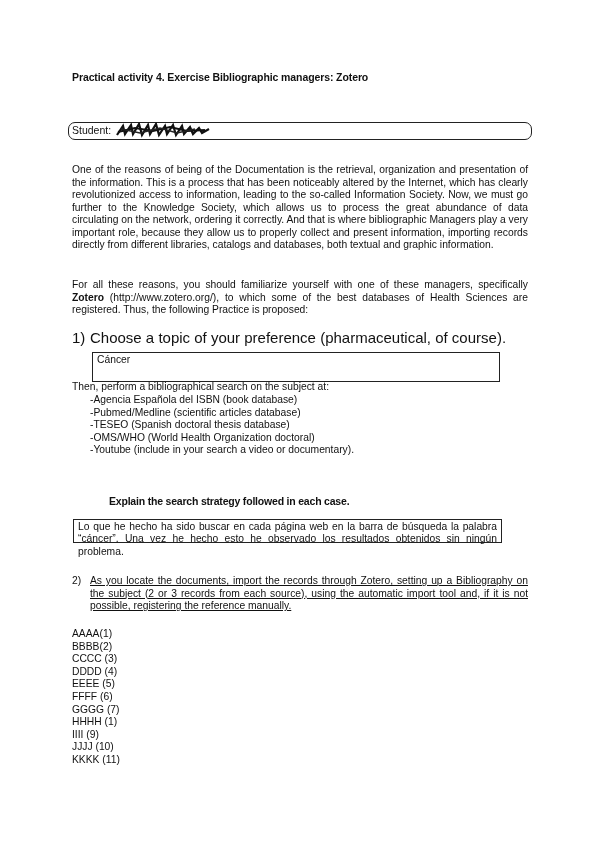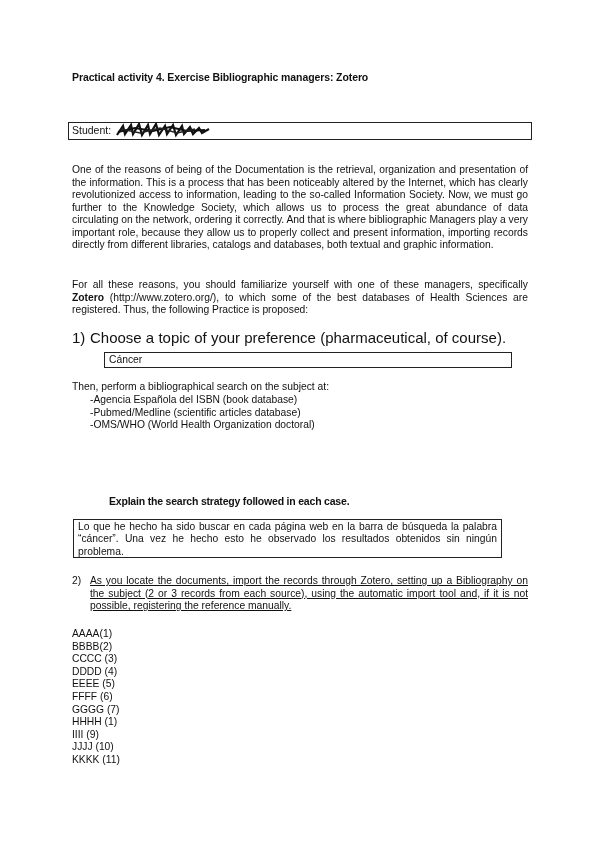--- a/index.html
+++ b/index.html
@@ -1,34 +1,34 @@
 <!DOCTYPE html>
 <html><head>
 <meta charset="utf-8">
 <style>
   html, body { margin: 0; padding: 0; background: #ffffff; }
   body { width: 600px; height: 848px; position: relative; overflow: hidden;
          font-family: "Liberation Sans", sans-serif; color: #111; }
   .abs { position: absolute; }
   .title { left: 72px; top: 71px; font-size: 10.5px; font-weight: bold; letter-spacing: -0.1px; }
   .box { border: 1.5px solid #222; box-sizing: border-box; }
-  .student-box { left: 68px; top: 122px; width: 464px; height: 18px; font-size: 10.5px; padding: 1px 3px; }
+  .student-box { left: 68px; top: 122px; width: 464px; height: 18px; font-size: 10.5px; padding: 1px 3px; border-radius: 7px; }
   .student-label { position: relative; top: 0px; }
   .scribble { position: absolute; left: 46px; top: -1px; width: 96px; height: 16px; }
   .para { left: 72px; width: 456px; font-size: 10.3px; line-height: 12.5px; text-align: justify; }
   .p1 { top: 164px; }
   .p2 { top: 279px; }
   .item1 { left: 72px; top: 329px; font-size: 15px; }
   .item1 .num { display: inline-block; width: 18px; }
-  .cancer-box { left: 104px; top: 352px; width: 408px; height: 16px; font-size: 10.3px; padding: 1px 4px; }
+  .cancer-box { left: 92px; top: 352px; width: 408px; height: 30px; font-size: 10.3px; padding: 1px 4px; }
   .then { left: 72px; top: 381px; font-size: 10.3px; line-height: 12.6px; }
   .sources { left: 90px; top: 394px; width: 438px; font-size: 10.3px; line-height: 12.6px; text-align: justify; }
   .src { display: block; }
   .explain { left: 74px; top: 495px; font-size: 10.5px; font-weight: bold; letter-spacing: -0.2px; padding-left: 35px; }
-  .answer-box { left: 73px; top: 519px; width: 429px; height: 39px; font-size: 10.3px; line-height: 12.3px;
+  .answer-box { left: 73px; top: 519px; width: 429px; height: 24px; font-size: 10.3px; line-height: 12.3px;
                 padding: 1px 4px; text-align: justify; }
   .item2 { left: 72px; top: 575px; width: 456px; font-size: 10.3px; line-height: 12.5px; }
   .item2 .num { position: absolute; left: 0; top: 0; }
   .item2 .txt { display: block; margin-left: 18px; text-align: justify; text-decoration: underline; }
   .refs { left: 72px; top: 628px; font-size: 10.3px; line-height: 12.6px; }
   .ref { display: block; }
 </style>
 </head>
 <body>
 
@@ -51,21 +51,23 @@
   <span class="num">1)</span><span>Choose a topic of your preference (pharmaceutical, of course).</span>
 </div>
 
 <div class="abs box cancer-box">Cáncer</div>
 
 <div class="abs then">Then, perform a bibliographical search on the subject at:</div>
 
 <div class="abs sources">
   <span class="src">-Agencia Española del ISBN (book database)</span>
   <span class="src">-Pubmed/Medline (scientific articles database)</span>
+  <span class="src">-TESEO (Spanish doctoral thesis database)</span>
   <span class="src">-OMS/WHO (World Health Organization doctoral)</span>
+  <span class="src">-Youtube (include in your search a video or documentary).</span>
 </div>
 
 <div class="abs explain">Explain the search strategy followed in each case.</div>
 
 <div class="abs box answer-box">Lo que he hecho ha sido buscar en cada página web en la barra de búsqueda la palabra “cáncer”. Una vez he hecho esto he observado los resultados obtenidos sin ningún problema.</div>
 
 <div class="abs item2">
   <span class="num">2)</span>
   <span class="txt">As you locate the documents, import the records through Zotero, setting up a Bibliography on the subject (2 or 3 records from each source), using the automatic import tool and, if it is not possible, registering the reference manually.</span>
 </div>

